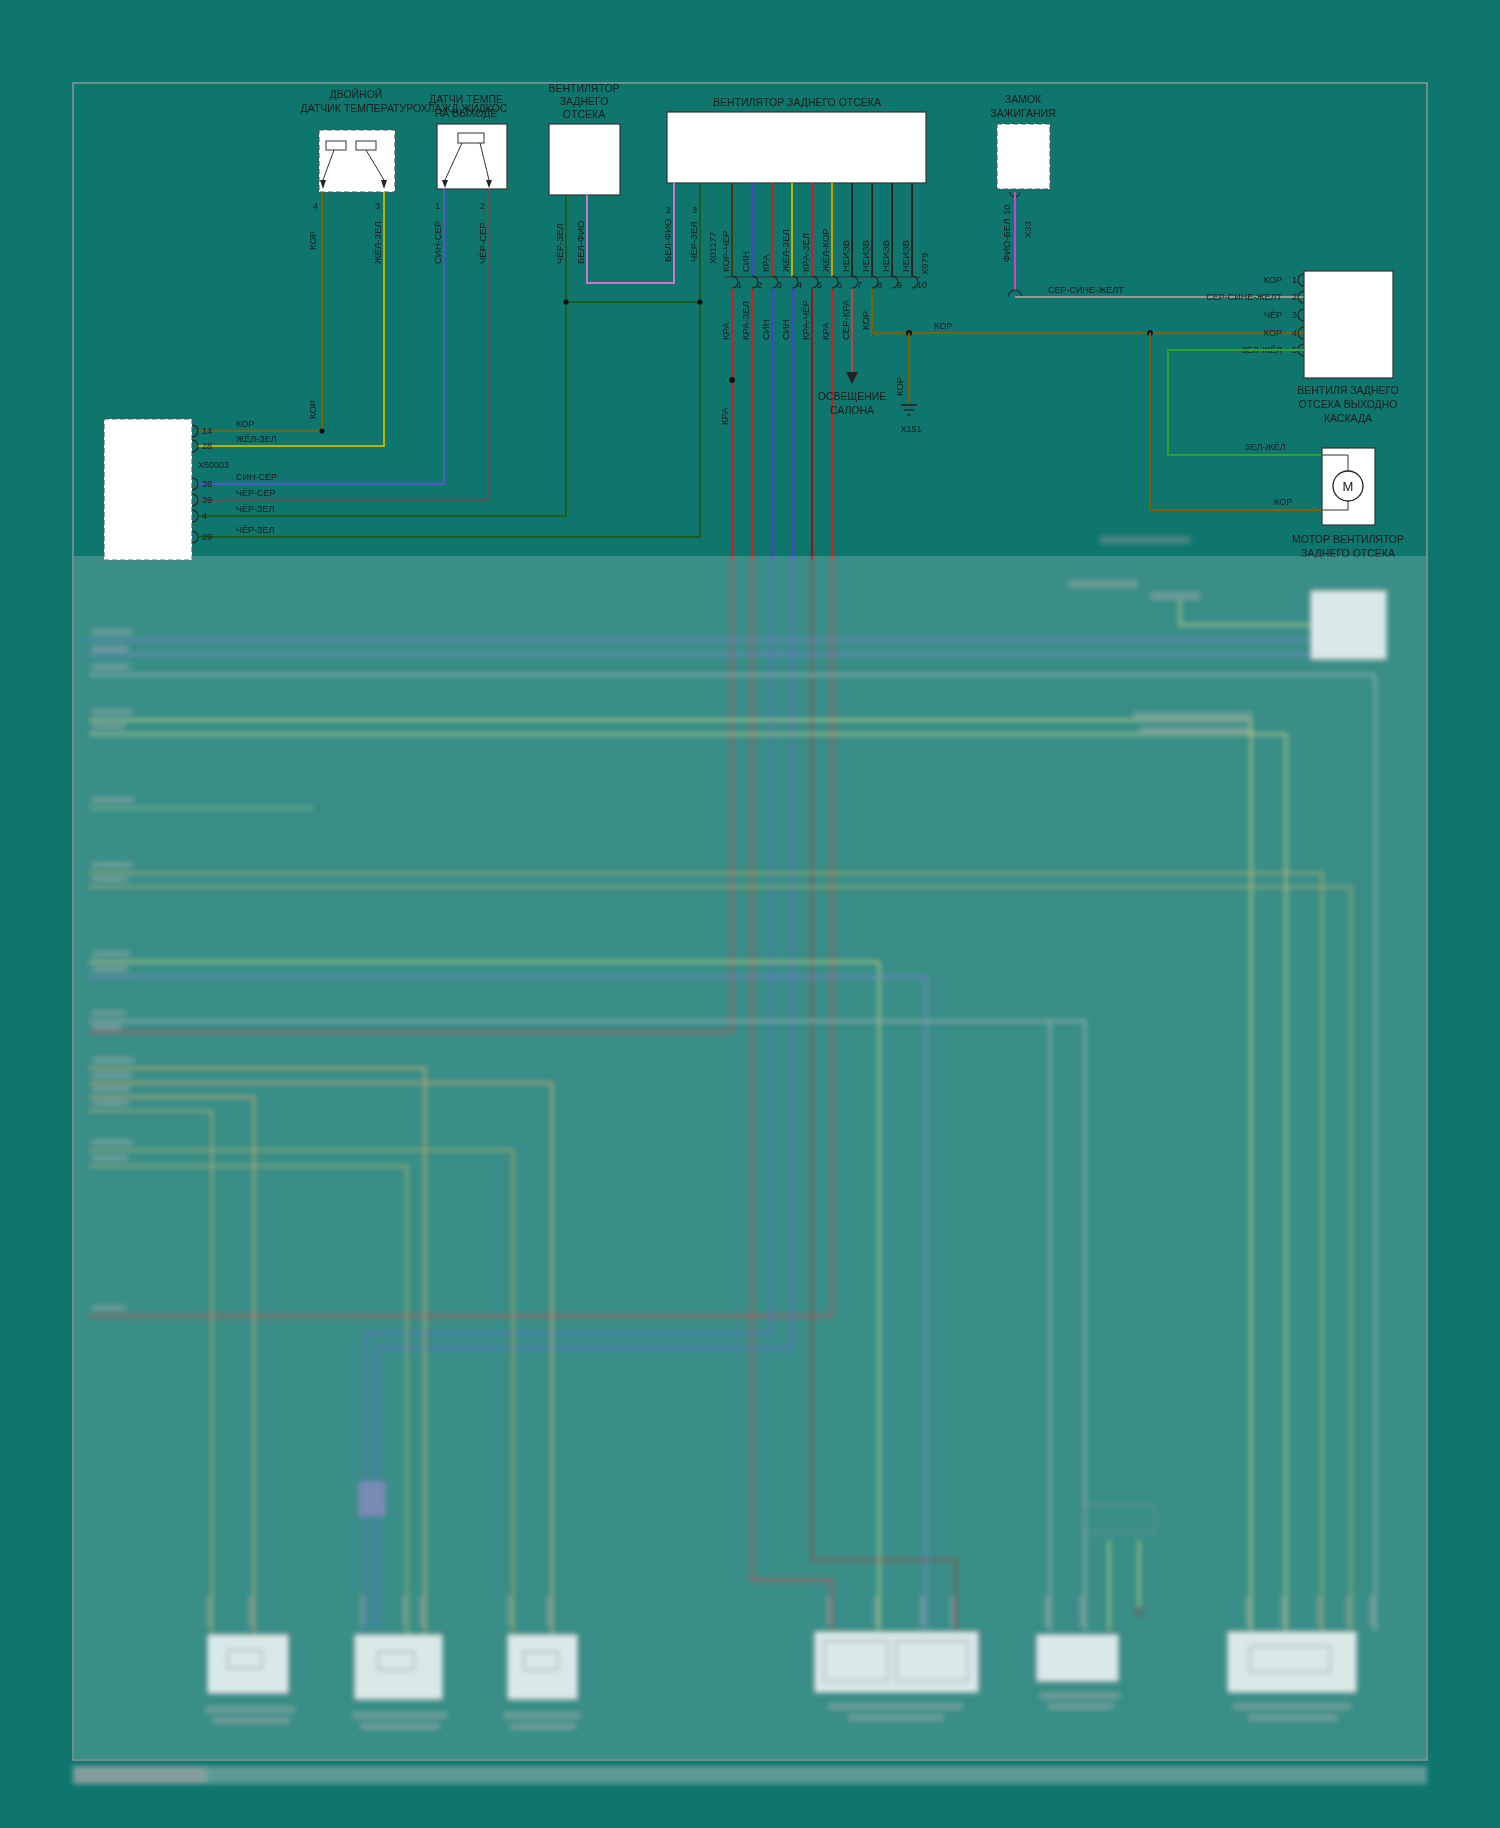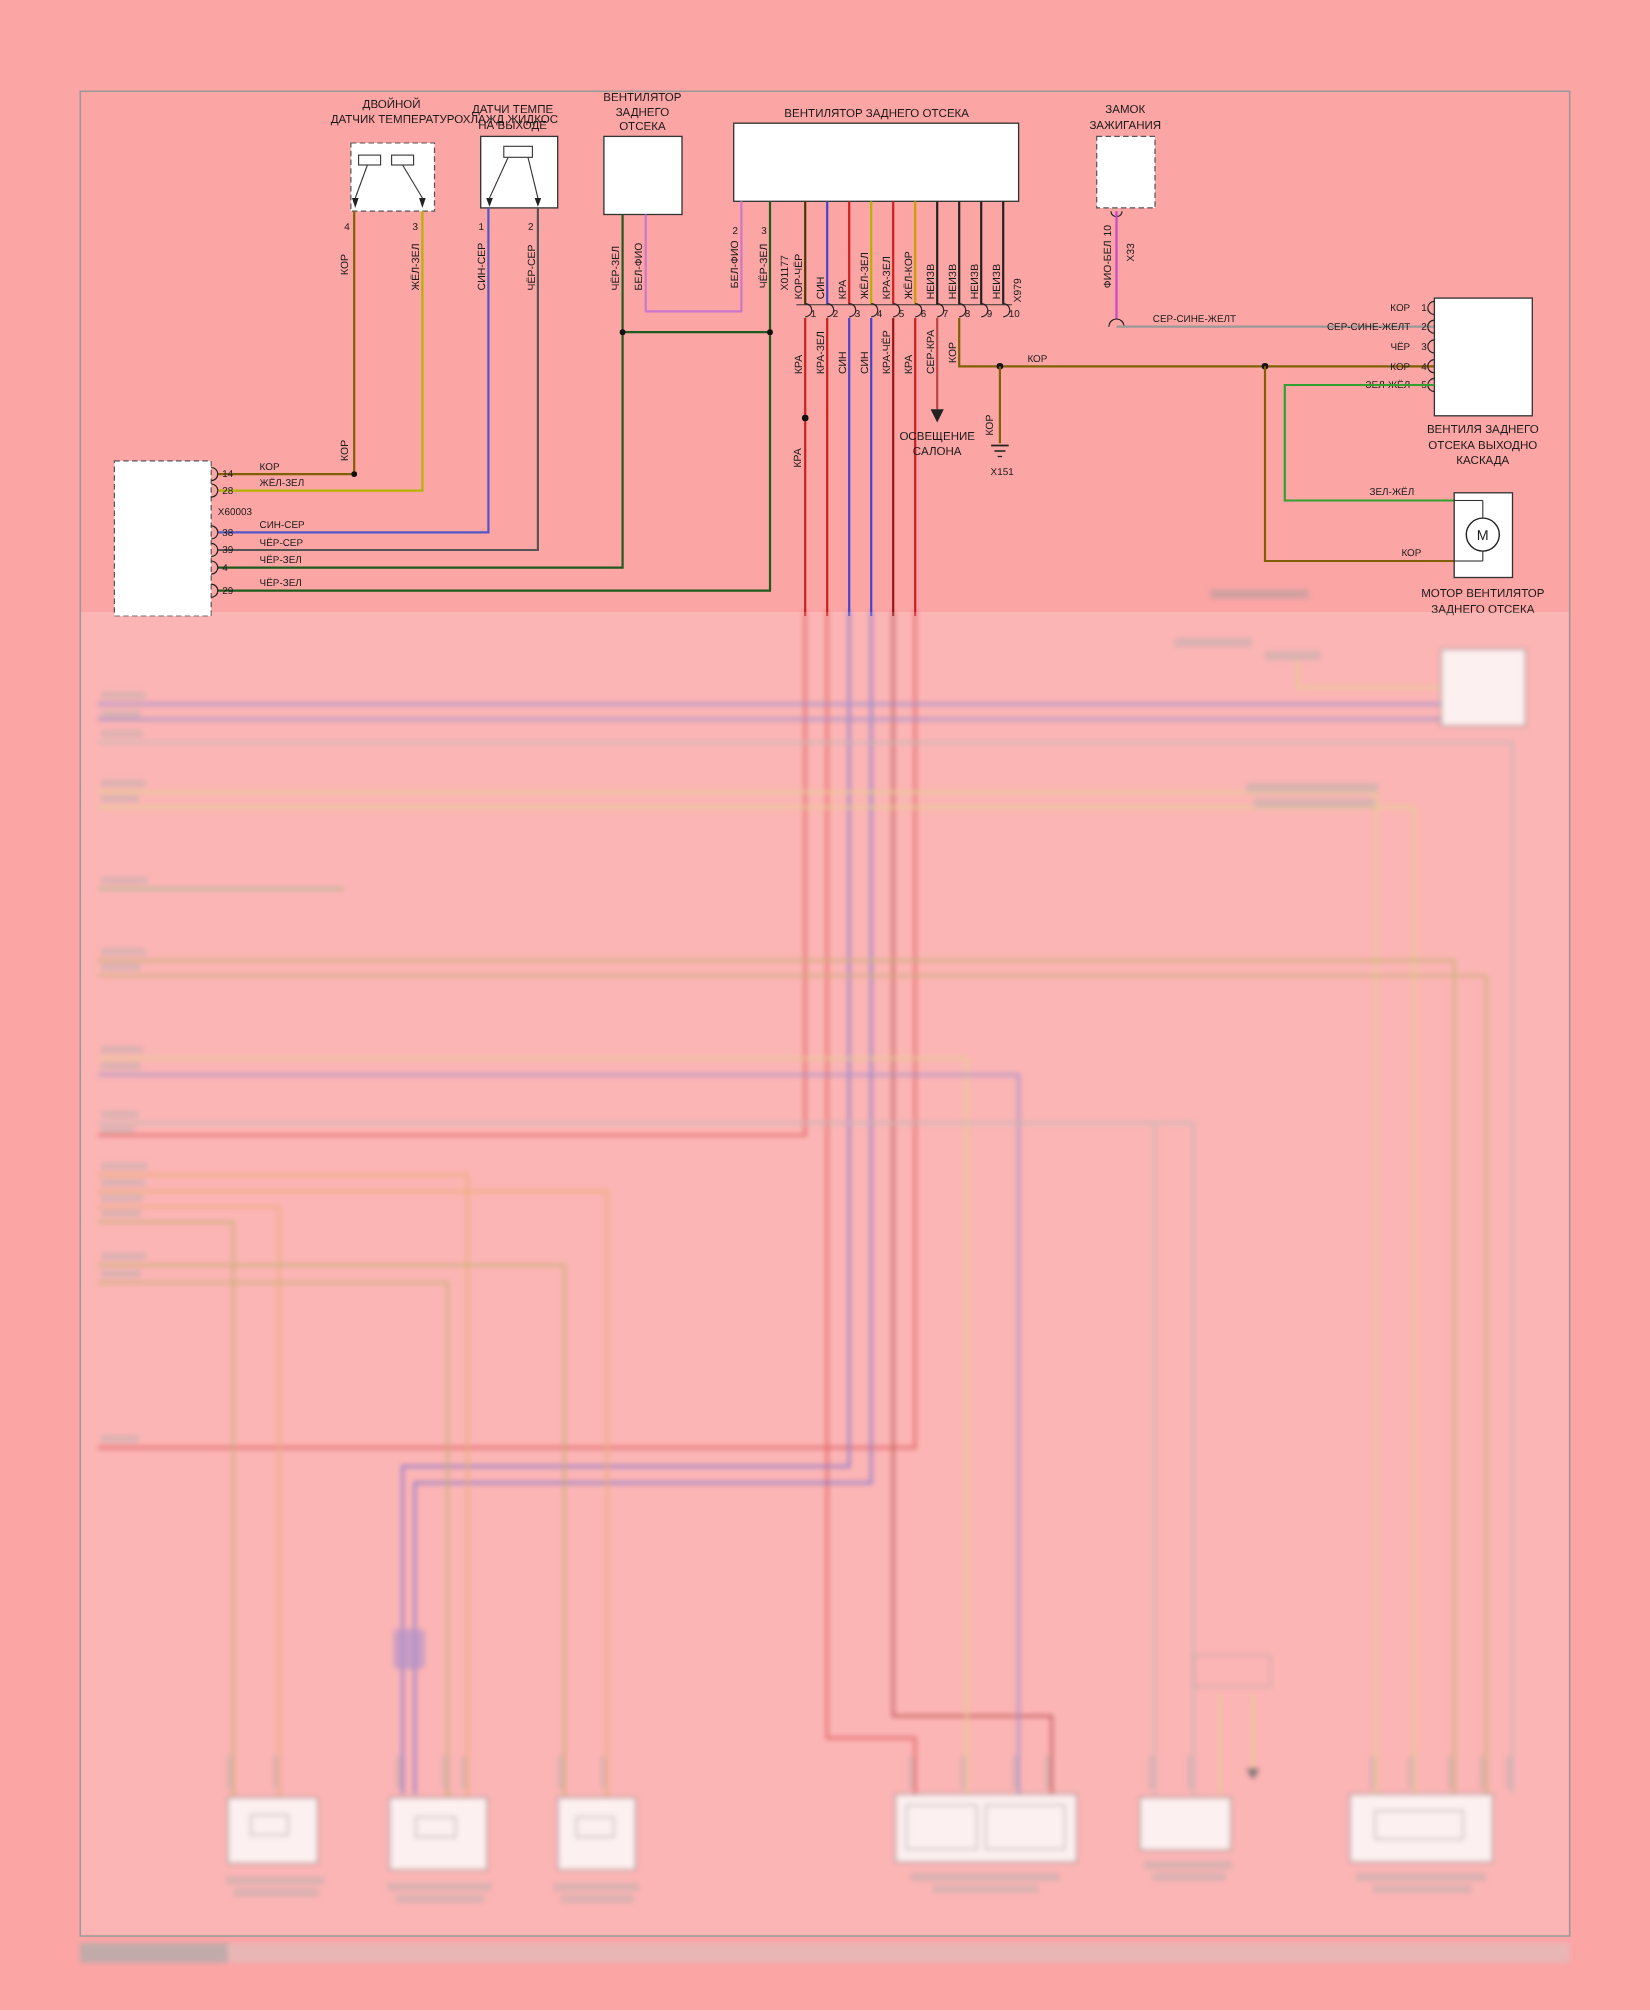--- a/index.html
+++ b/index.html
@@ -1,16 +1,16 @@
 <!DOCTYPE html>
 <html><head>
 <meta charset="utf-8">
 <style>
   html,body{margin:0;padding:0;background:#fff;}
-  #stage{position:relative;width:1500px;height:1828px;background:#fca5a5;overflow:hidden;
+  #stage{position:relative;width:1500px;height:1828px;background:#0f766e;overflow:hidden;
          font-family:"Liberation Sans", sans-serif;}
   svg{position:absolute;left:0;top:0;}
   text{fill:#1a1a1a;font-family:"Liberation Sans", sans-serif;font-size:10px;}
   .ttl{font-size:10.5px;text-anchor:middle;}
   .vlab{font-size:9.5px;}
   .num{font-size:9px;}
   .end{text-anchor:end;}
   .mid{text-anchor:middle;}
   .box{fill:#ffffff;stroke:#333;stroke-width:1.2;}
   .dash{fill:#ffffff;stroke:#555;stroke-width:1.1;stroke-dasharray:5 3;}

